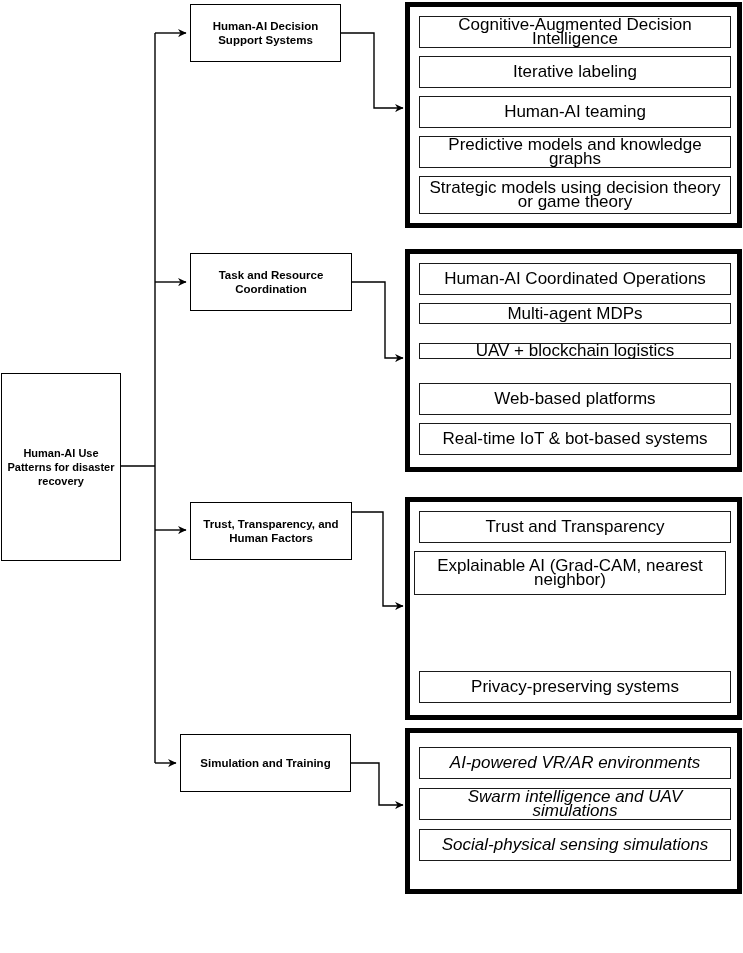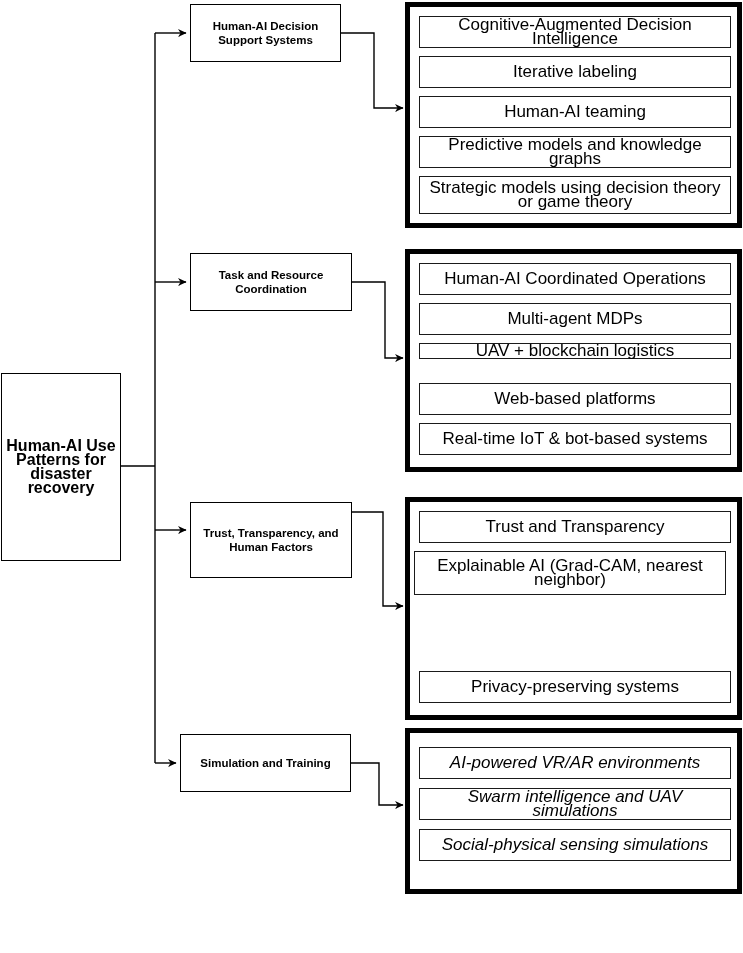--- a/index.html
+++ b/index.html
@@ -25,21 +25,21 @@
     box-sizing: border-box;
     background: #ffffff;
     border: 1px solid #000000;
     display: flex;
     align-items: center;
     justify-content: center;
     text-align: center;
   }
   .root-node {
     font-weight: bold;
-    font-size: 16px;
+    font-size: 11px;
     line-height: 14px;
     color: #000000;
     padding: 0 4px;
   }
   .cat-node {
     font-weight: bold;
     font-size: 11.5px;
     line-height: 14px;
     color: #000000;
     padding: 0 6px;
@@ -109,21 +109,21 @@
   </div>
 
   <div class="node cat-node" style="left:190px; top:4px; width:151px; height:58px;justify-content:center;">
     <span>Human-AI Decision Support Systems</span>
   </div>
 
   <div class="node cat-node" style="left:190px; top:253px; width:162px; height:58px;">
     <span>Task and Resource Coordination</span>
   </div>
 
-  <div class="node cat-node" style="left:190px; top:502px; width:162px; height:76px;">
+  <div class="node cat-node" style="left:190px; top:502px; width:162px; height:58px;">
     <span>Trust, Transparency, and Human Factors</span>
   </div>
 
   <div class="node cat-node" style="left:180px; top:734px; width:171px; height:58px;">
     <span>Simulation and Training</span>
   </div>
 
   <div class="group-box" style="left:405px; top:2px; width:337px; height:226px;">
     <div class="item-node" style="left:9px; top:9px; width:312px; height:32px;">
       <span>Cognitive-Augmented Decision Intelligence</span>
@@ -139,21 +139,21 @@
     </div>
     <div class="item-node" style="left:9px; top:169px; width:312px; height:38px;">
       <span>Strategic models using decision theory or game theory</span>
     </div>
   </div>
 
   <div class="group-box" style="left:405px; top:249px; width:337px; height:223px;">
     <div class="item-node" style="left:9px; top:9px; width:312px; height:32px;">
       <span>Human-AI Coordinated Operations</span>
     </div>
-    <div class="item-node" style="left:9px; top:49px; width:312px; height:32px;">
+    <div class="item-node" style="left:9px; top:49px; width:312px; height:21px;">
       <span>Multi-agent MDPs</span>
     </div>
     <div class="item-node" style="left:9px; top:89px; width:312px; height:16px;">
       <span>UAV + blockchain logistics</span>
     </div>
     <div class="item-node" style="left:9px; top:129px; width:312px; height:32px;">
       <span>Web-based platforms</span>
     </div>
     <div class="item-node" style="left:9px; top:169px; width:312px; height:32px;">
       <span>Real-time IoT &amp; bot-based systems</span>

